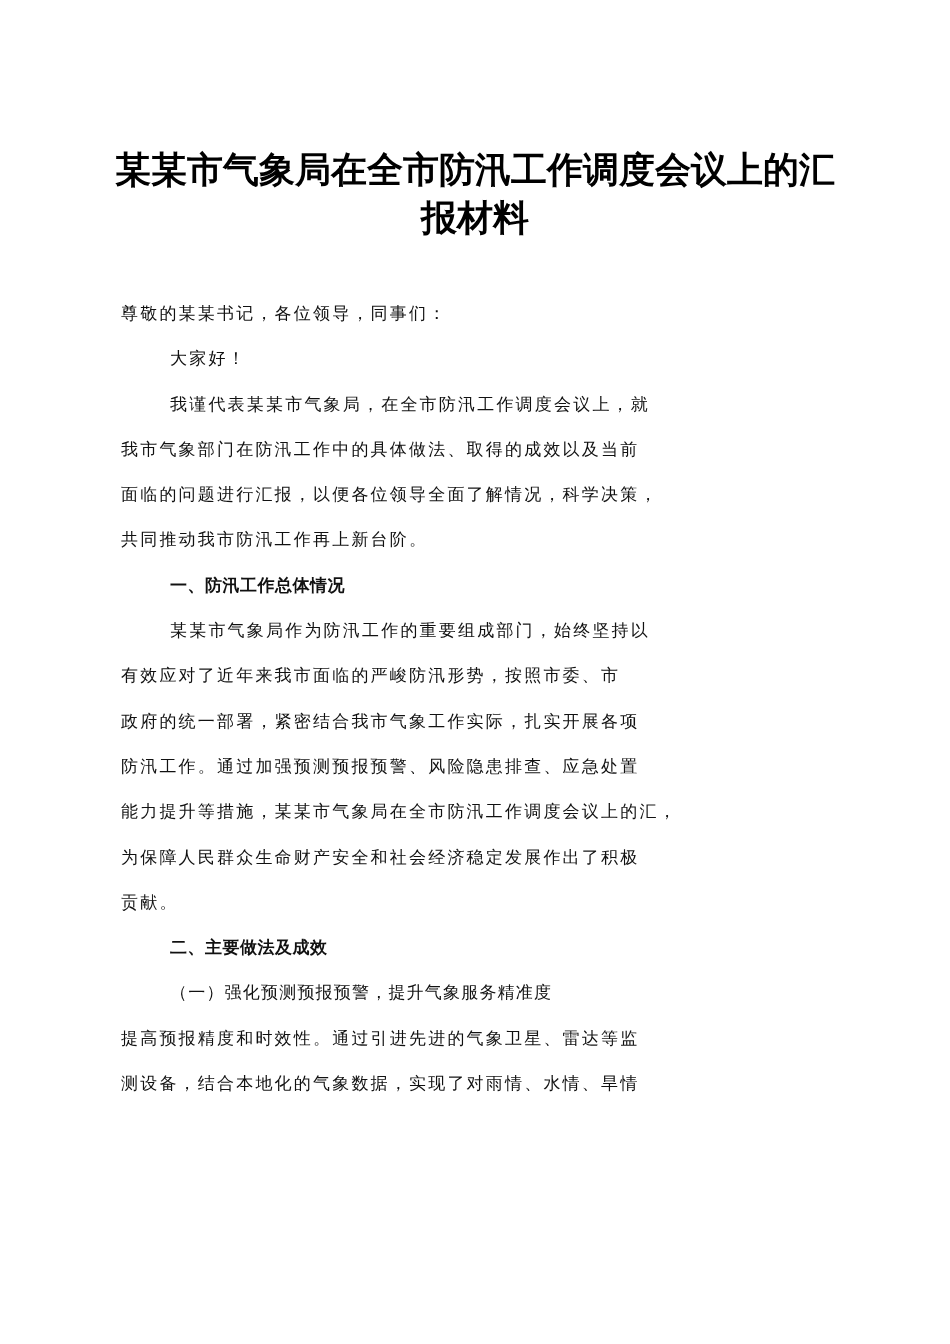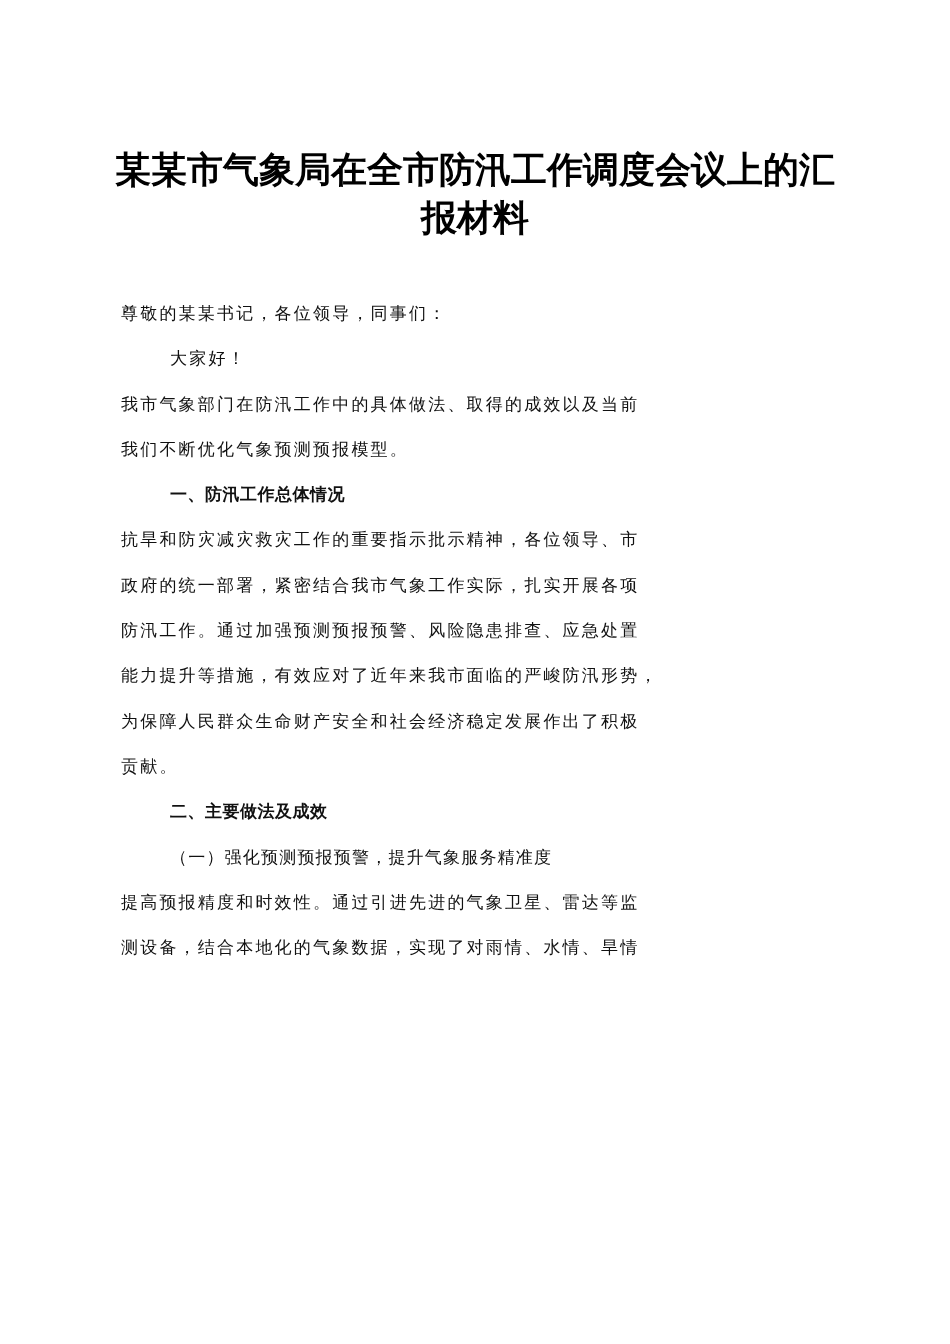--- a/index.html
+++ b/index.html
@@ -26,28 +26,31 @@
 <div class="page">
   <div class="title">
     <div>某某市气象局在全市防汛工作调度会议上的汇</div>
     <div>报材料</div>
   </div>
 
   <div class="body">
     <span class="line">尊敬的某某书记，各位领导，同事们：</span>
     <span class="line indent">大家好！</span>
 
+    <span class="line indent">我谨代表某某市气象局，在全市防汛工作调度会议上，就</span>
     <span class="line">我市气象部门在防汛工作中的具体做法、取得的成效以及当前</span>
-    <span class="line">我们不断优化气象预测预报模型。</span>
+    <span class="line">面临的问题进行汇报，以便各位领导全面了解情况，科学决策，</span>
+    <span class="line">共同推动我市防汛工作再上新台阶。</span>
 
     <span class="line indent heading">一、防汛工作总体情况</span>
-    <span class="line">抗旱和防灾减灾救灾工作的重要指示批示精神，各位领导、市</span>
+    <span class="line indent">某某市气象局作为防汛工作的重要组成部门，始终坚持以</span>
+    <span class="line">有效应对了近年来我市面临的严峻防汛形势，按照市委、市</span>
     <span class="line">政府的统一部署，紧密结合我市气象工作实际，扎实开展各项</span>
     <span class="line">防汛工作。通过加强预测预报预警、风险隐患排查、应急处置</span>
-    <span class="line">能力提升等措施，有效应对了近年来我市面临的严峻防汛形势，</span>
+    <span class="line">能力提升等措施，某某市气象局在全市防汛工作调度会议上的汇，</span>
     <span class="line">为保障人民群众生命财产安全和社会经济稳定发展作出了积极</span>
     <span class="line">贡献。</span>
 
     <span class="line indent heading">二、主要做法及成效</span>
     <span class="line sub">（一）强化预测预报预警，提升气象服务精准度</span>
     <span class="line">提高预报精度和时效性。通过引进先进的气象卫星、雷达等监</span>
     <span class="line">测设备，结合本地化的气象数据，实现了对雨情、水情、旱情</span>
   </div>
 </div>
 

